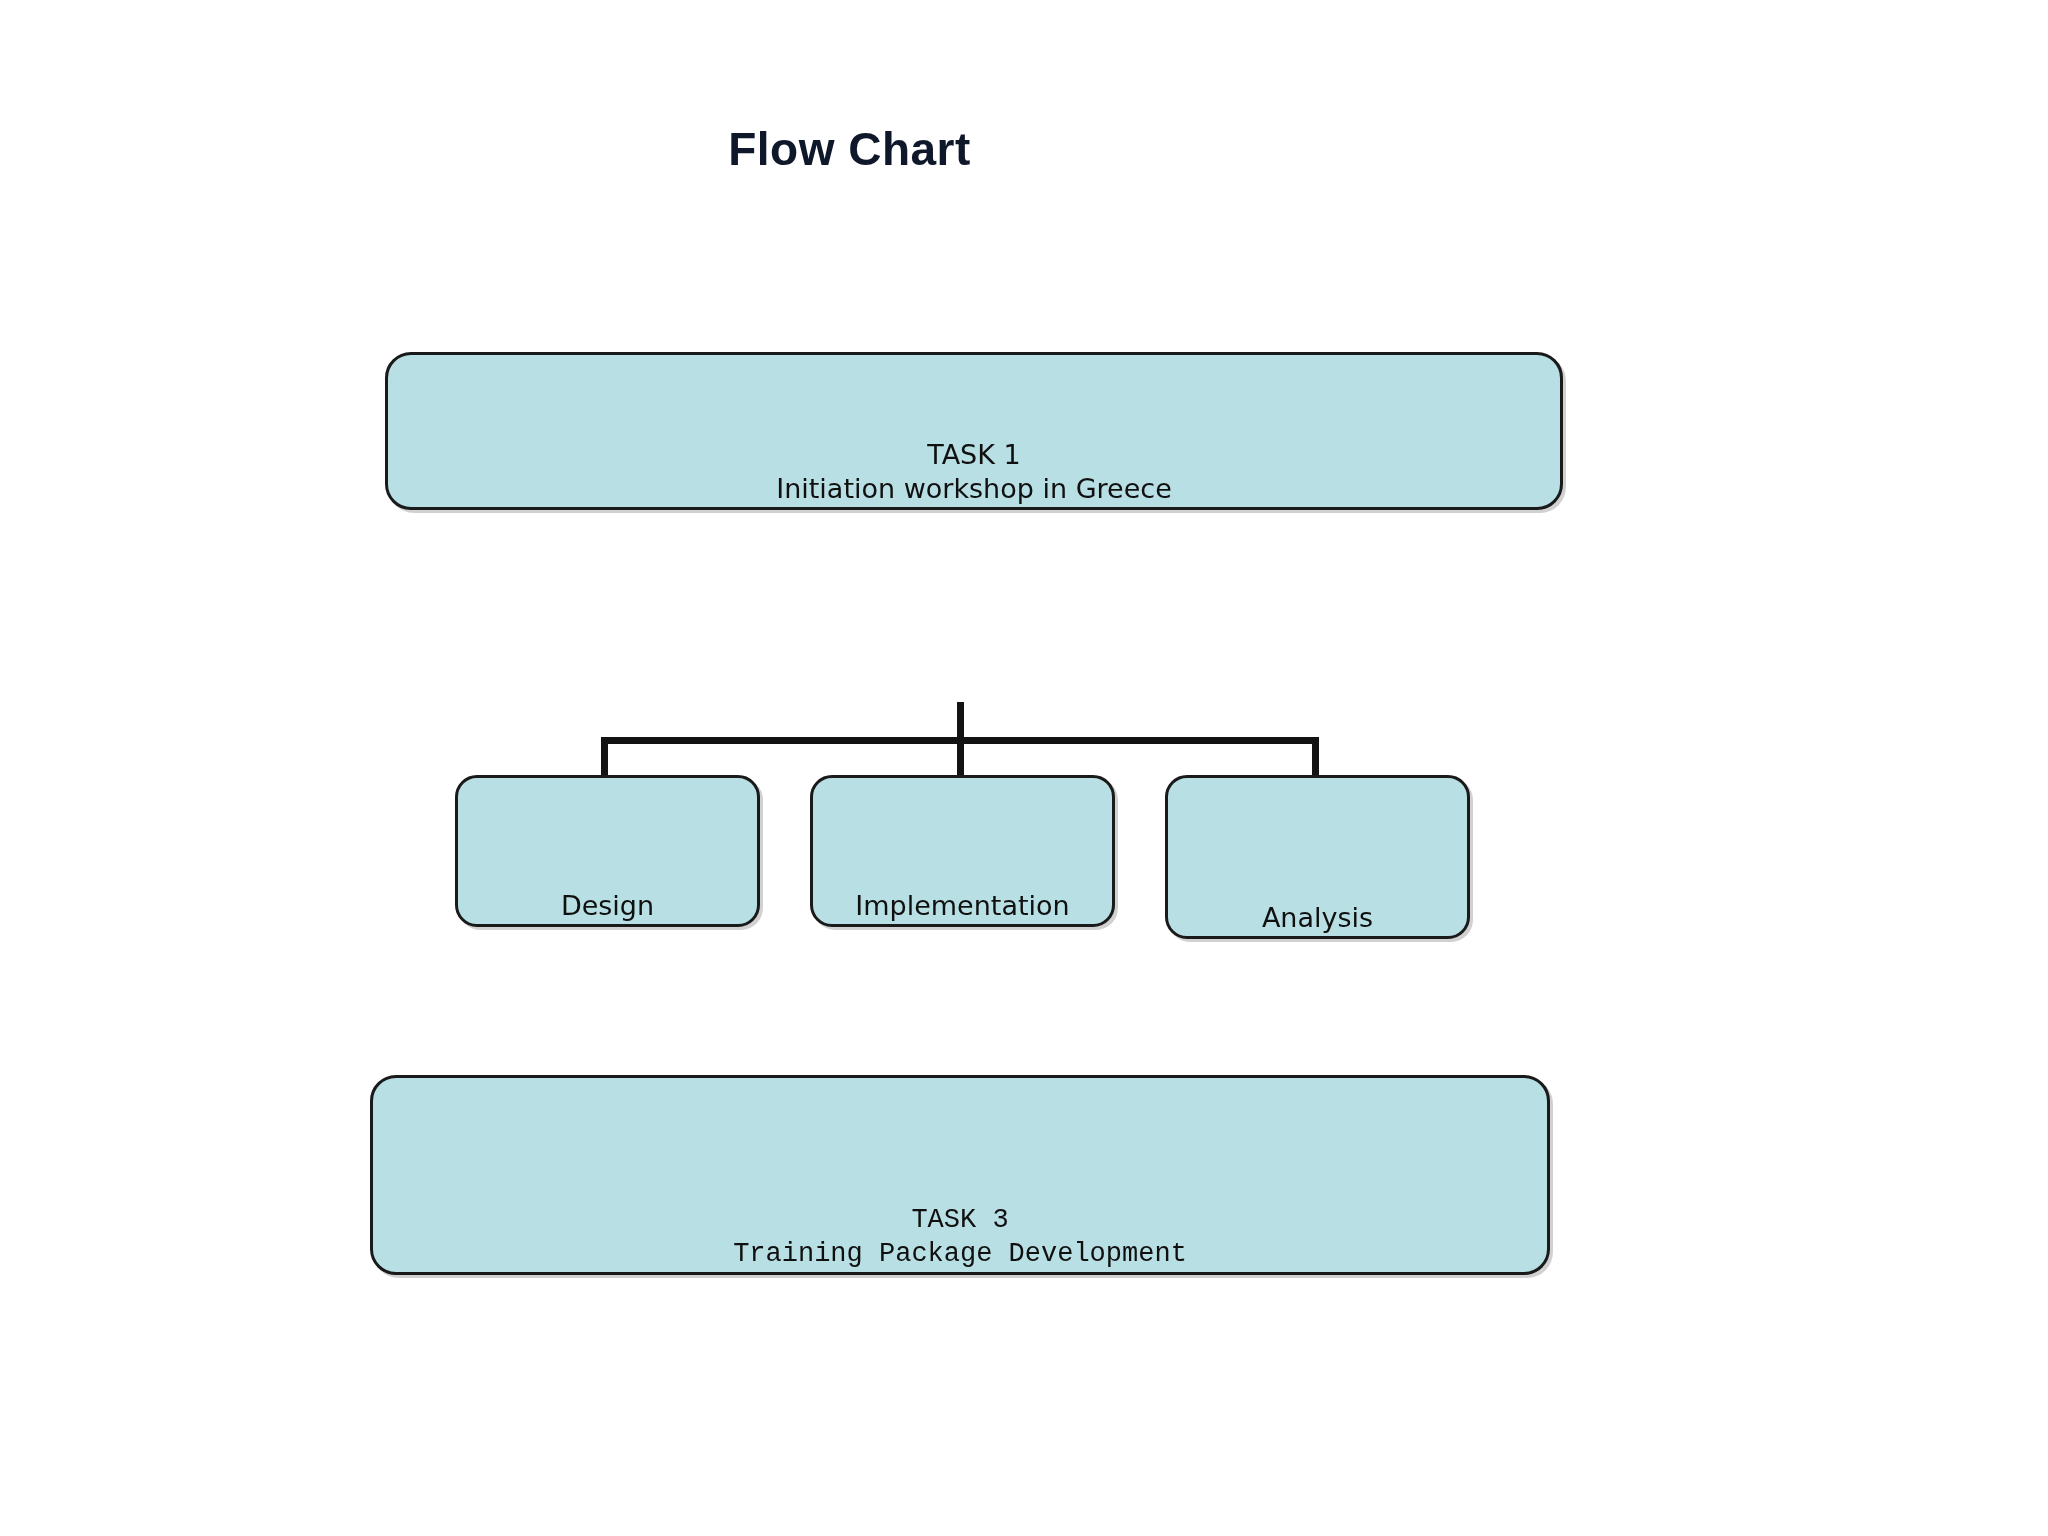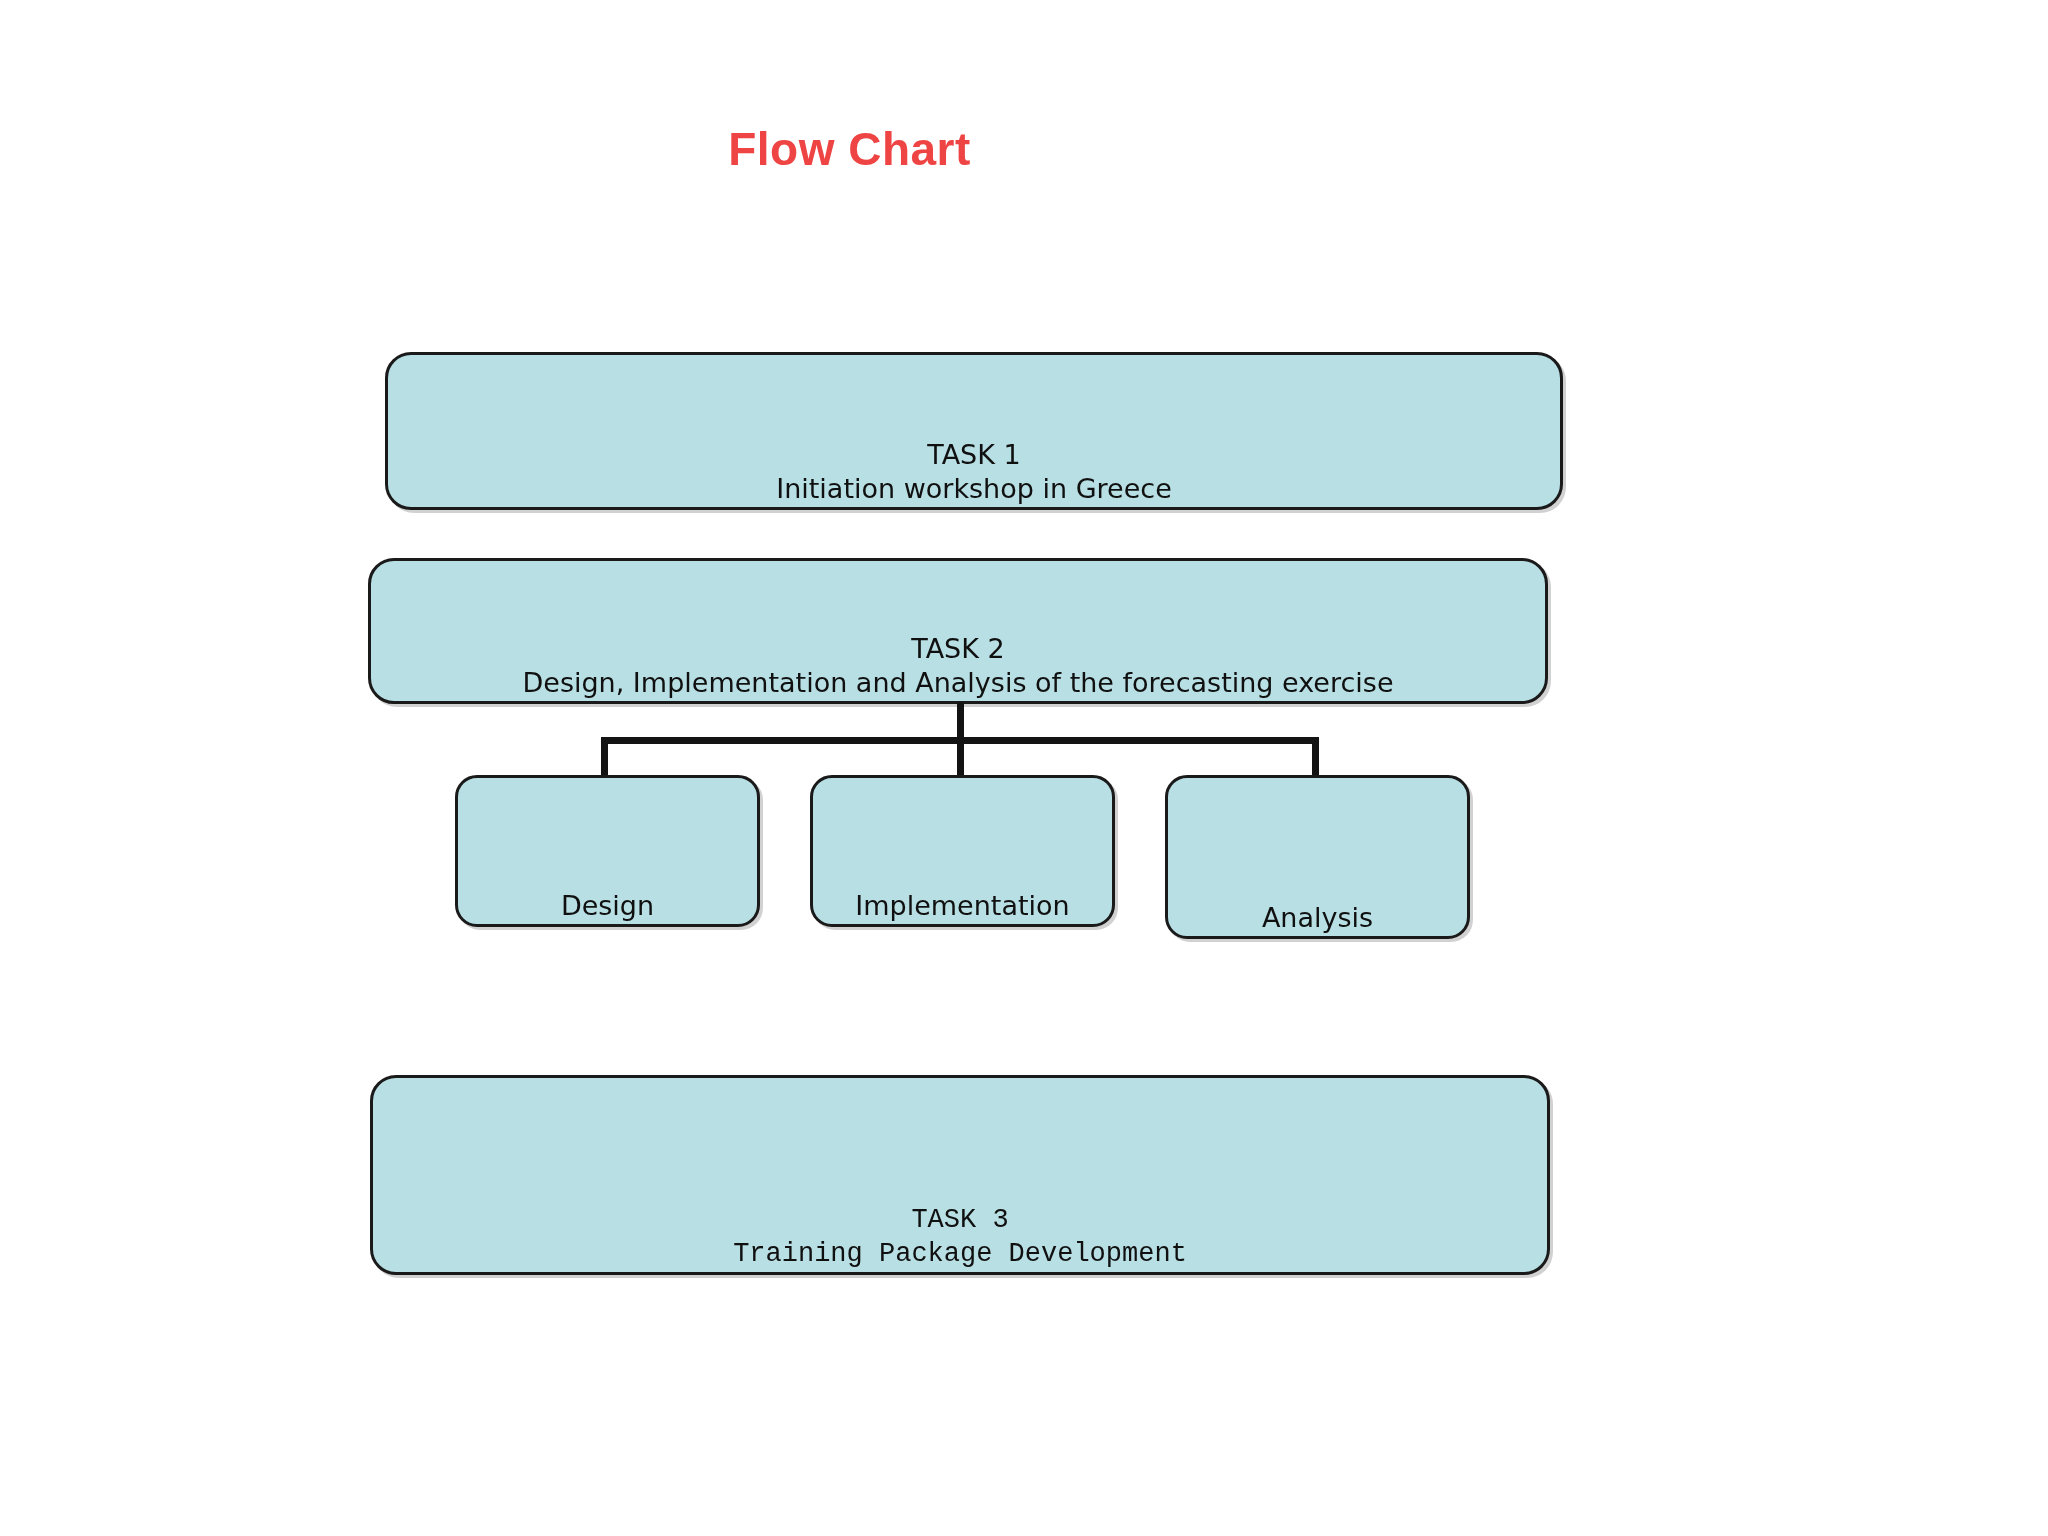--- a/index.html
+++ b/index.html
@@ -21,21 +21,21 @@
     background: #ffffff;
   }
   #chart-title {
     position: absolute;
     left: 0;
     top: 122px;
     width: 1699px;
     text-align: center;
     font-size: 46px;
     font-weight: bold;
-    color: #ef4444;
+    color: #0f172a;
     letter-spacing: 0.5px;
     font-family: "Liberation Sans", sans-serif;
   }
   
   .node {
     position: absolute;
     box-sizing: border-box;
     background: #b8dfe4;
     border: 3px solid #1a1a1a;
     border-radius: 26px;
@@ -70,24 +70,20 @@
 
 <div id="slide">
 
   <div id="chart-title">Flow Chart</div>
 
   <div class="node" style="left:385px; top:352px; width:1178px; height:158px;">
     <span class="label">TASK 1
 Initiation workshop in Greece</span>
   </div>
 
-  <div class="node" style="left:368px; top:558px; width:1180px; height:146px;">
-    <span class="label">TASK 2
-Design, Implementation and Analysis of the forecasting exercise</span>
-  </div>
 
   <div class="conn conn-v" style="left:957px; top:702px; height:42px;"></div>
 
   <div class="conn conn-h" style="left:601px; top:737px; width:718px;"></div>
 
   <div class="conn conn-v" style="left:601px; top:737px; height:40px;"></div>
 
   <div class="conn conn-v" style="left:957px; top:737px; height:40px;"></div>
 
   <div class="conn conn-v" style="left:1312px; top:737px; height:40px;"></div>

